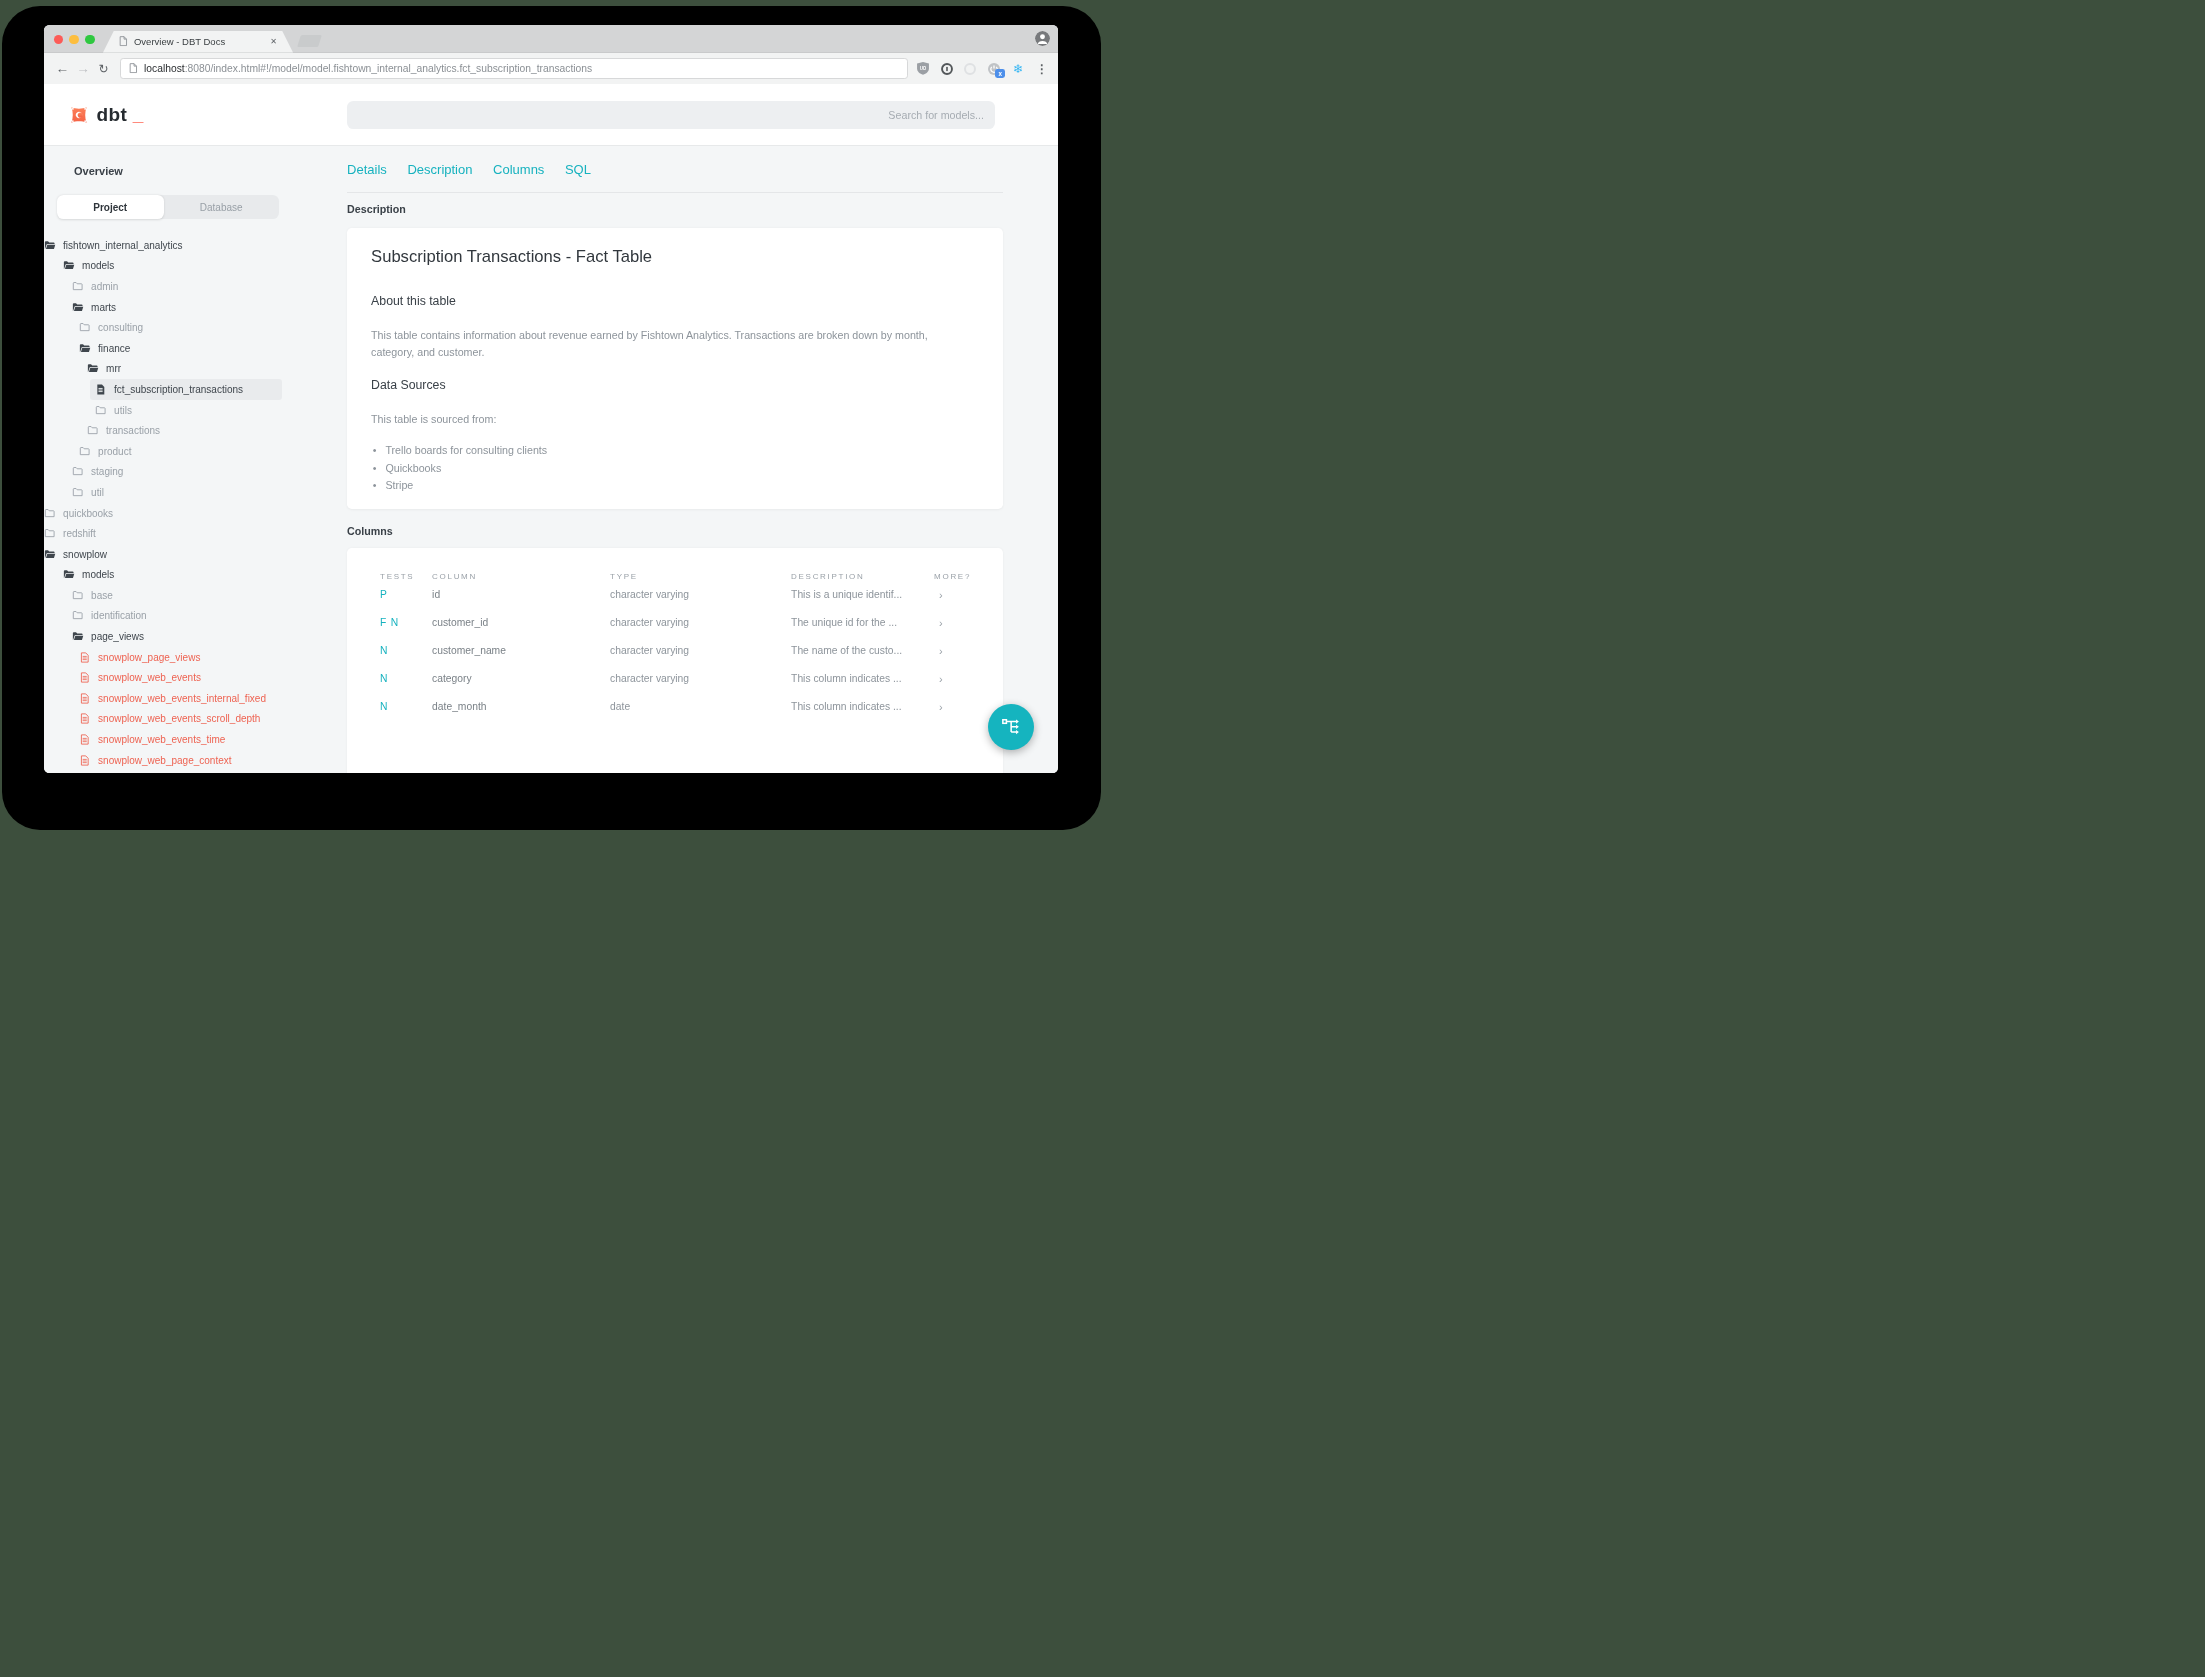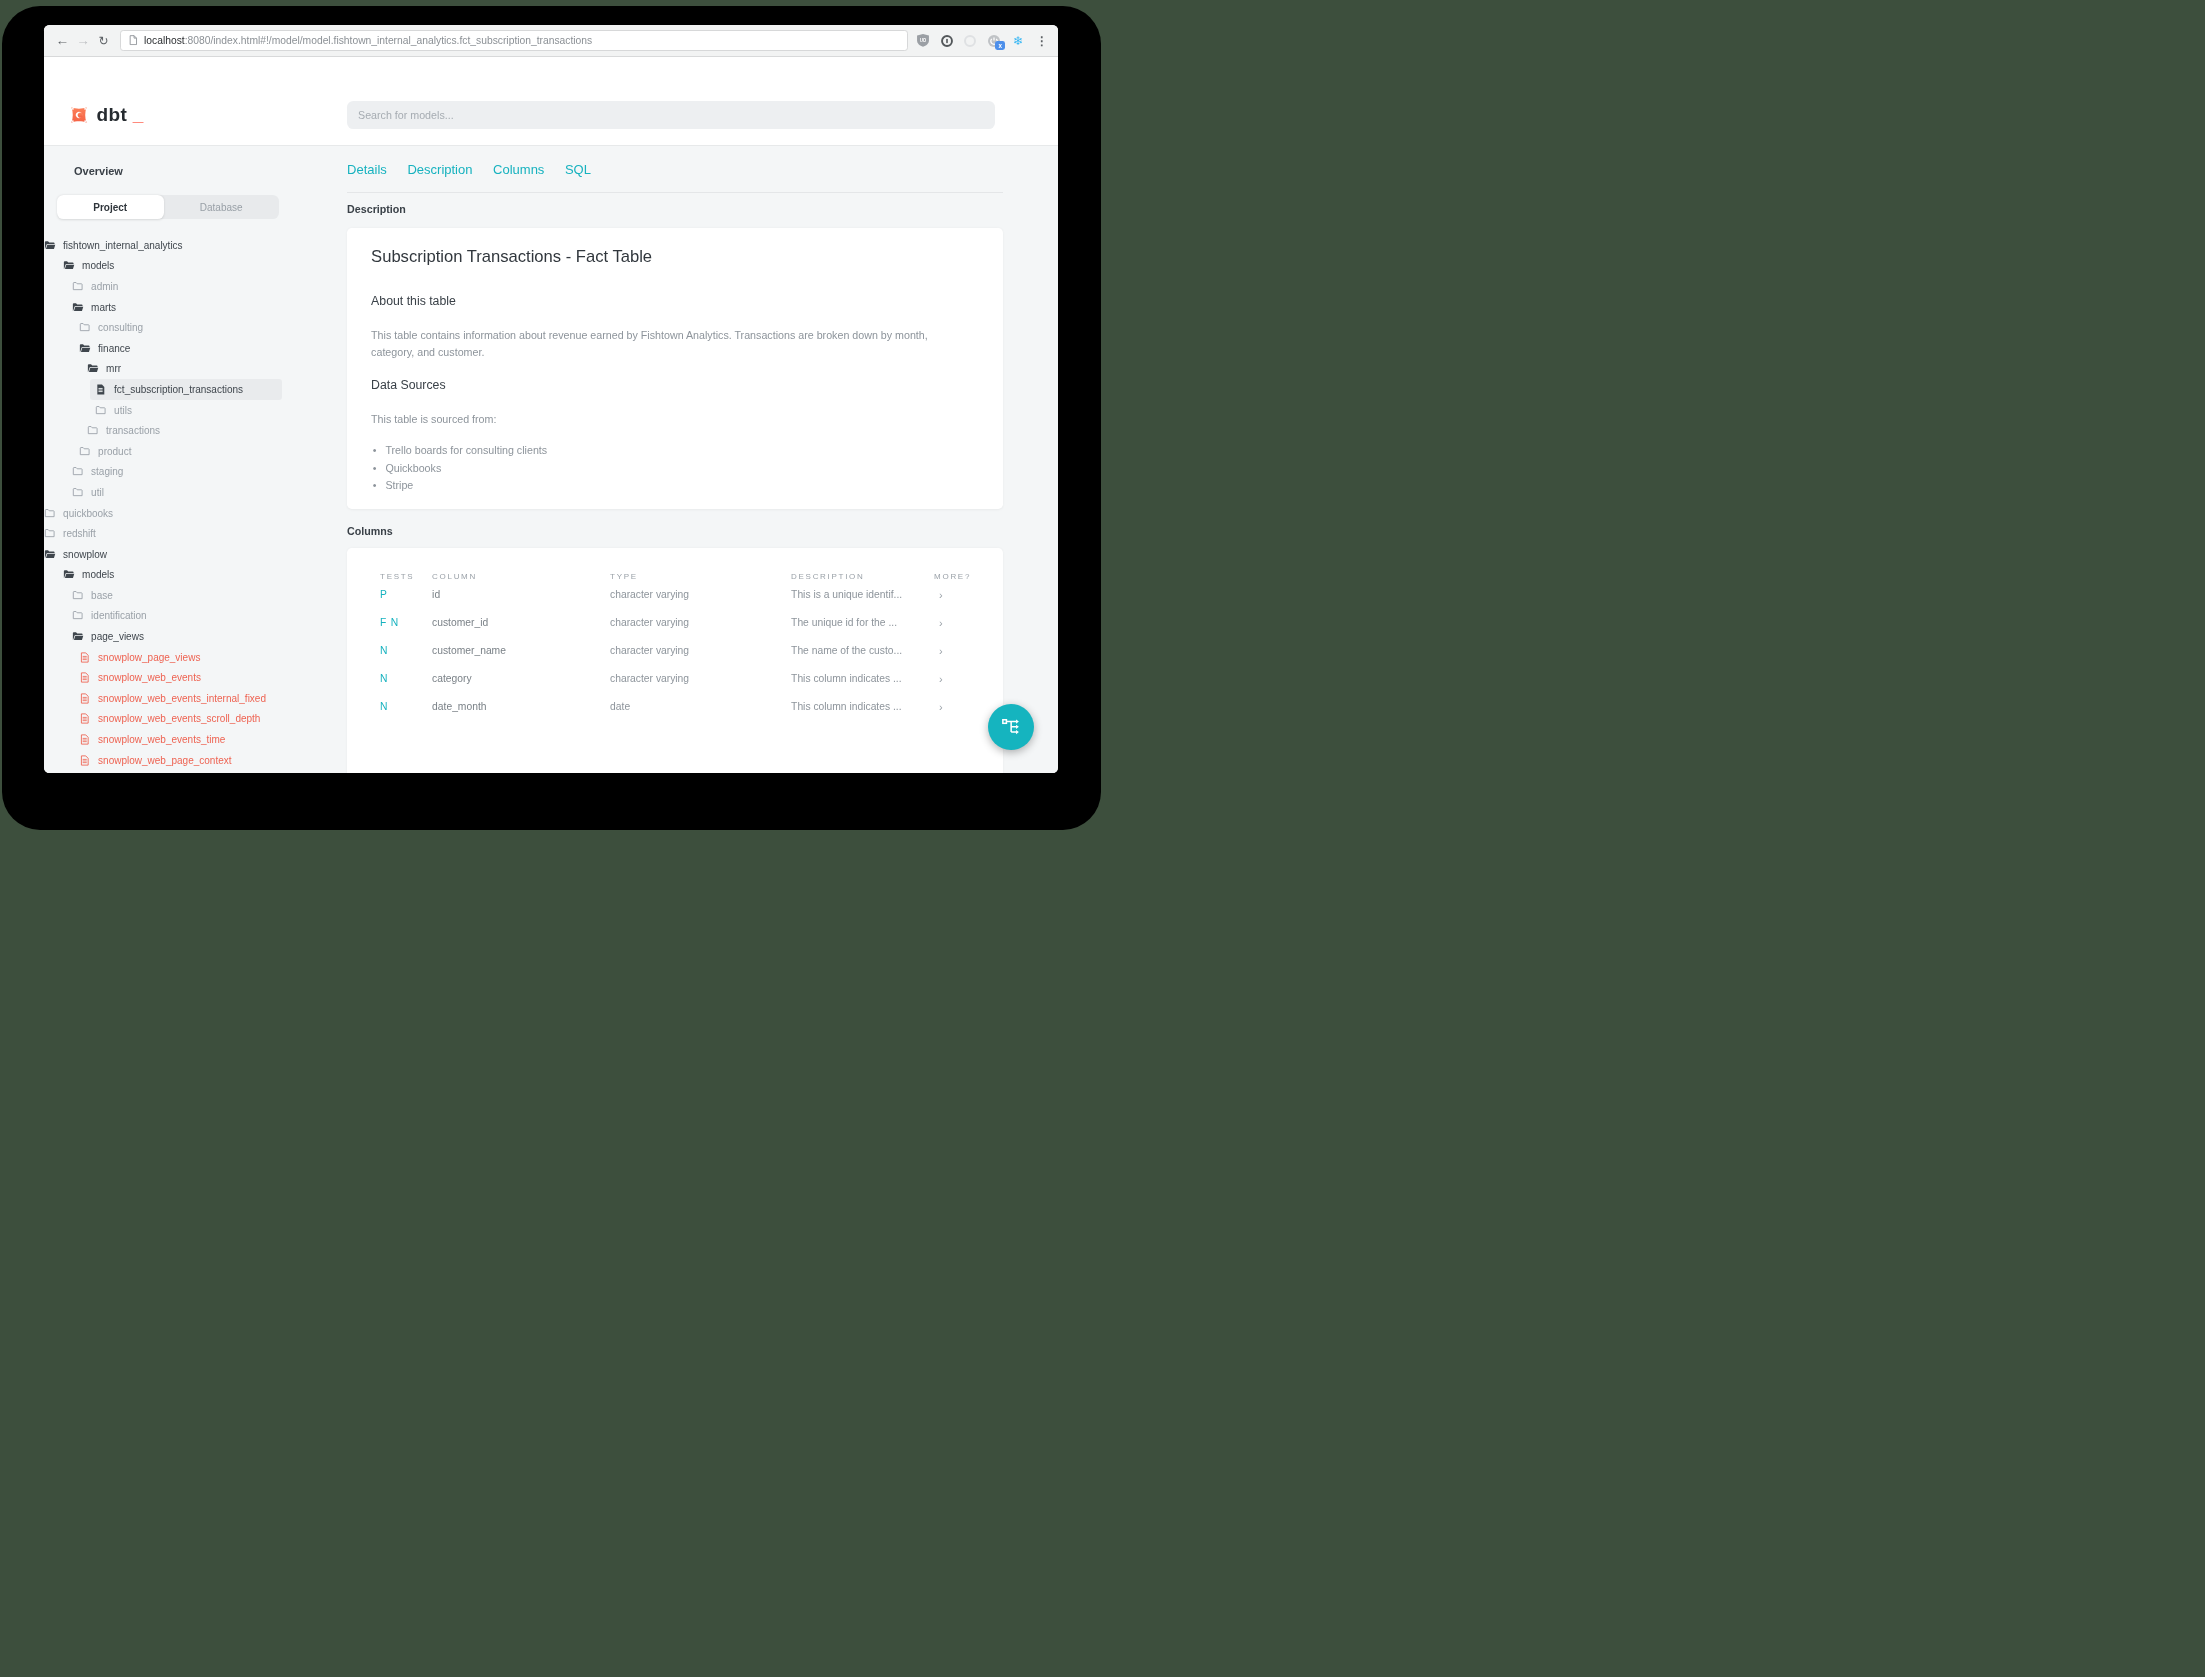--- a/index.html
+++ b/index.html
@@ -40,21 +40,21 @@
   .flake { font-size:12px; color:#33b5f3; line-height:1; }
   .dots { font-size:12px; color:#5c6064; font-weight:bold; line-height:1; }
 
   
   .page { position:absolute; left:0; right:0; top:59px; bottom:0; background:#f4f6f7; overflow:hidden; }
   .apphdr { position:absolute; left:0; right:0; top:0; height:62px; background:#fff; border-bottom:0.8px solid #e7e9ea; }
   .logo { position:absolute; left:23px; top:19px; display:flex; align-items:flex-start; gap:5.5px; }
   .logo-text { font-size:19px; font-weight:bold; color:#262b30; letter-spacing:0.4px; line-height:24px; }
   .logo-cursor { font-size:19px; font-weight:bold; color:#ff5c4a; line-height:24px; }
   .search { position:absolute; left:303px; top:16.6px; width:648px; height:28px; background:#edeff1; border:none; outline:none;
-            border-radius:6.3px; padding:0 11px; font-size:10.7px; color:#3a4148; font-family:"Liberation Sans",sans-serif; }
+            border-radius:6.3px; padding:0 11px; font-size:10.7px; color:#3a4148; font-family:"Liberation Sans",sans-serif;text-align:right; }
   .search::placeholder { color:#a6acb2; }
 
   .sidebar { position:absolute; left:0; top:62px; width:296px; bottom:0; }
   .sb-head { margin:19px 0 0 30px; font-size:11px; font-weight:bold; color:#3a4148; }
   .toggle { position:absolute; left:12.7px; top:49px; width:222px; height:24px; background:#e8eaec; border-radius:6.3px; display:flex; }
   .seg { flex:1; display:flex; align-items:center; justify-content:center; font-size:10px; color:#99a0a7; }
   .seg.active { background:#fff; border-radius:6.3px; box-shadow:0 0.8px 2.4px rgba(0,0,0,.12); color:#2f353b; font-weight:bold; flex:0 0 107px; }
   .tree { position:absolute; left:0; right:0; top:89px; }
   .trow { position:relative; height:20.6px; display:flex; align-items:center; font-size:10px; }
   .trow .lbl { position:relative; z-index:1; margin-left:7.1px; white-space:nowrap; }
@@ -130,20 +130,42 @@
       <path fill="none" stroke="#8a8f94" stroke-width="1.2" d="M1.6 .8 H7 L10.4 4.2 V13.2 H1.6 Z"></path>
       <path fill="none" stroke="#8a8f94" stroke-width="1.2" d="M7 .8 V4.2 H10.4"></path>
     </symbol>
   </defs>
 </svg>
 
 <div class="frame"></div>
 
 <div class="window">
 
+  <div class="tabstrip">
+    <div class="lights">
+      <div class="light r"></div>
+      <div class="light y"></div>
+      <div class="light g"></div>
+    </div>
+    <div class="tab">
+      <svg class="tabfav" width="8.7" height="10.3" viewBox="0 0 11 13">
+          <use href="#i-doc"></use>
+        </svg>
+      <span class="tab-title">Overview - DBT Docs</span>
+      <span class="tab-close">✕</span>
+    </div>
+    <div class="newtab"></div>
+    <div class="avatar">
+      <svg width="15" height="15" viewBox="0 0 19 19">
+        <circle cx="9.5" cy="9.5" r="9.5" fill="#77797c"></circle>
+        <circle cx="9.5" cy="7.2" r="3.1" fill="#fff"></circle>
+        <path d="M3.4 16.5 a6.2 4.6 0 0 1 12.2 0 z" fill="#fff"></path>
+      </svg>
+    </div>
+  </div>
 
   <div class="toolbar">
     <div class="navbtn">←</div>
     <div class="navbtn dis">→</div>
     <div class="navbtn re">↻</div>
     <div class="urlbox">
       <svg width="8.7" height="10.3" viewBox="0 0 11 13">
           <use href="#i-doc"></use>
         </svg>
       <div class="url">

